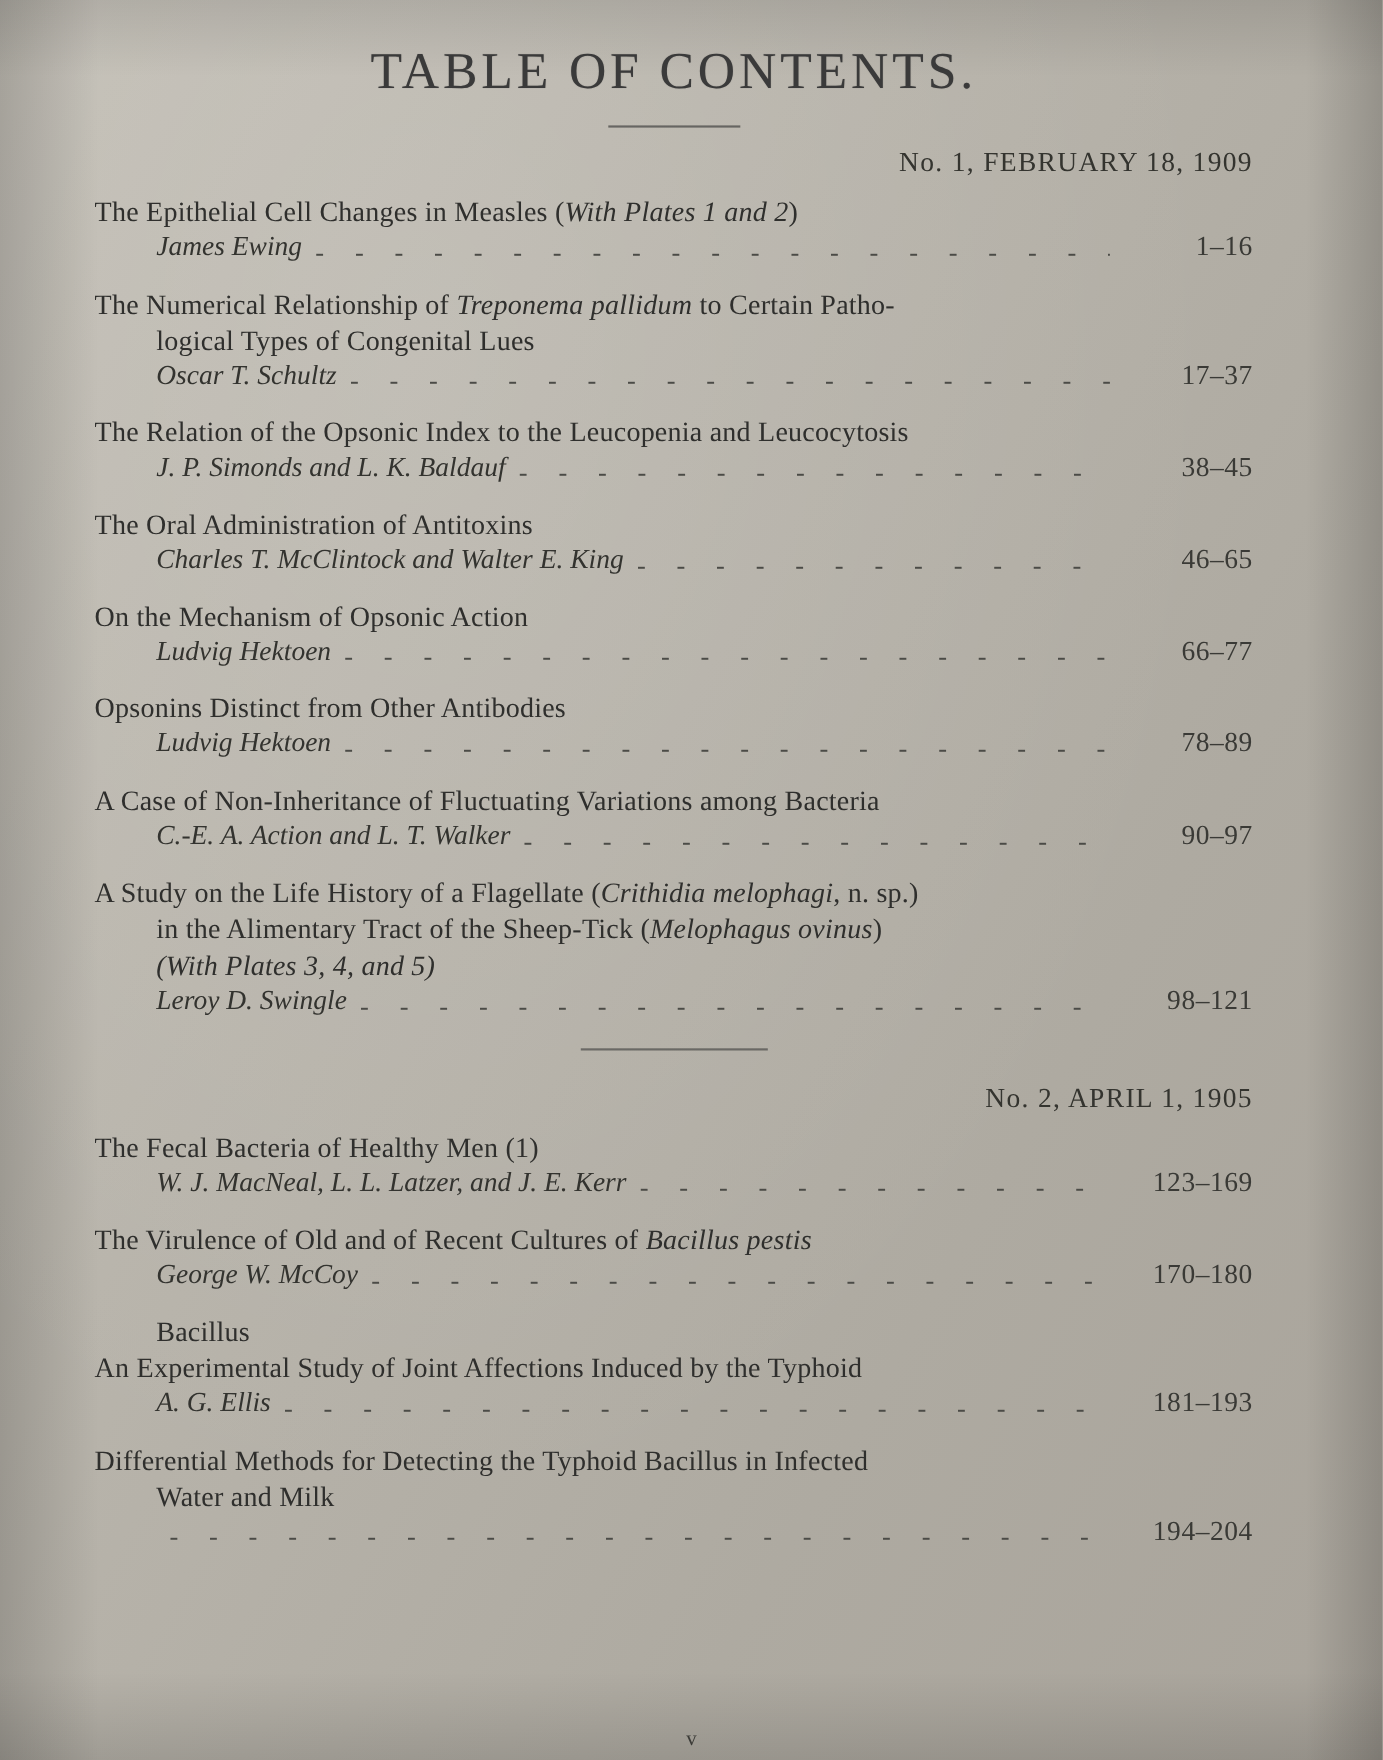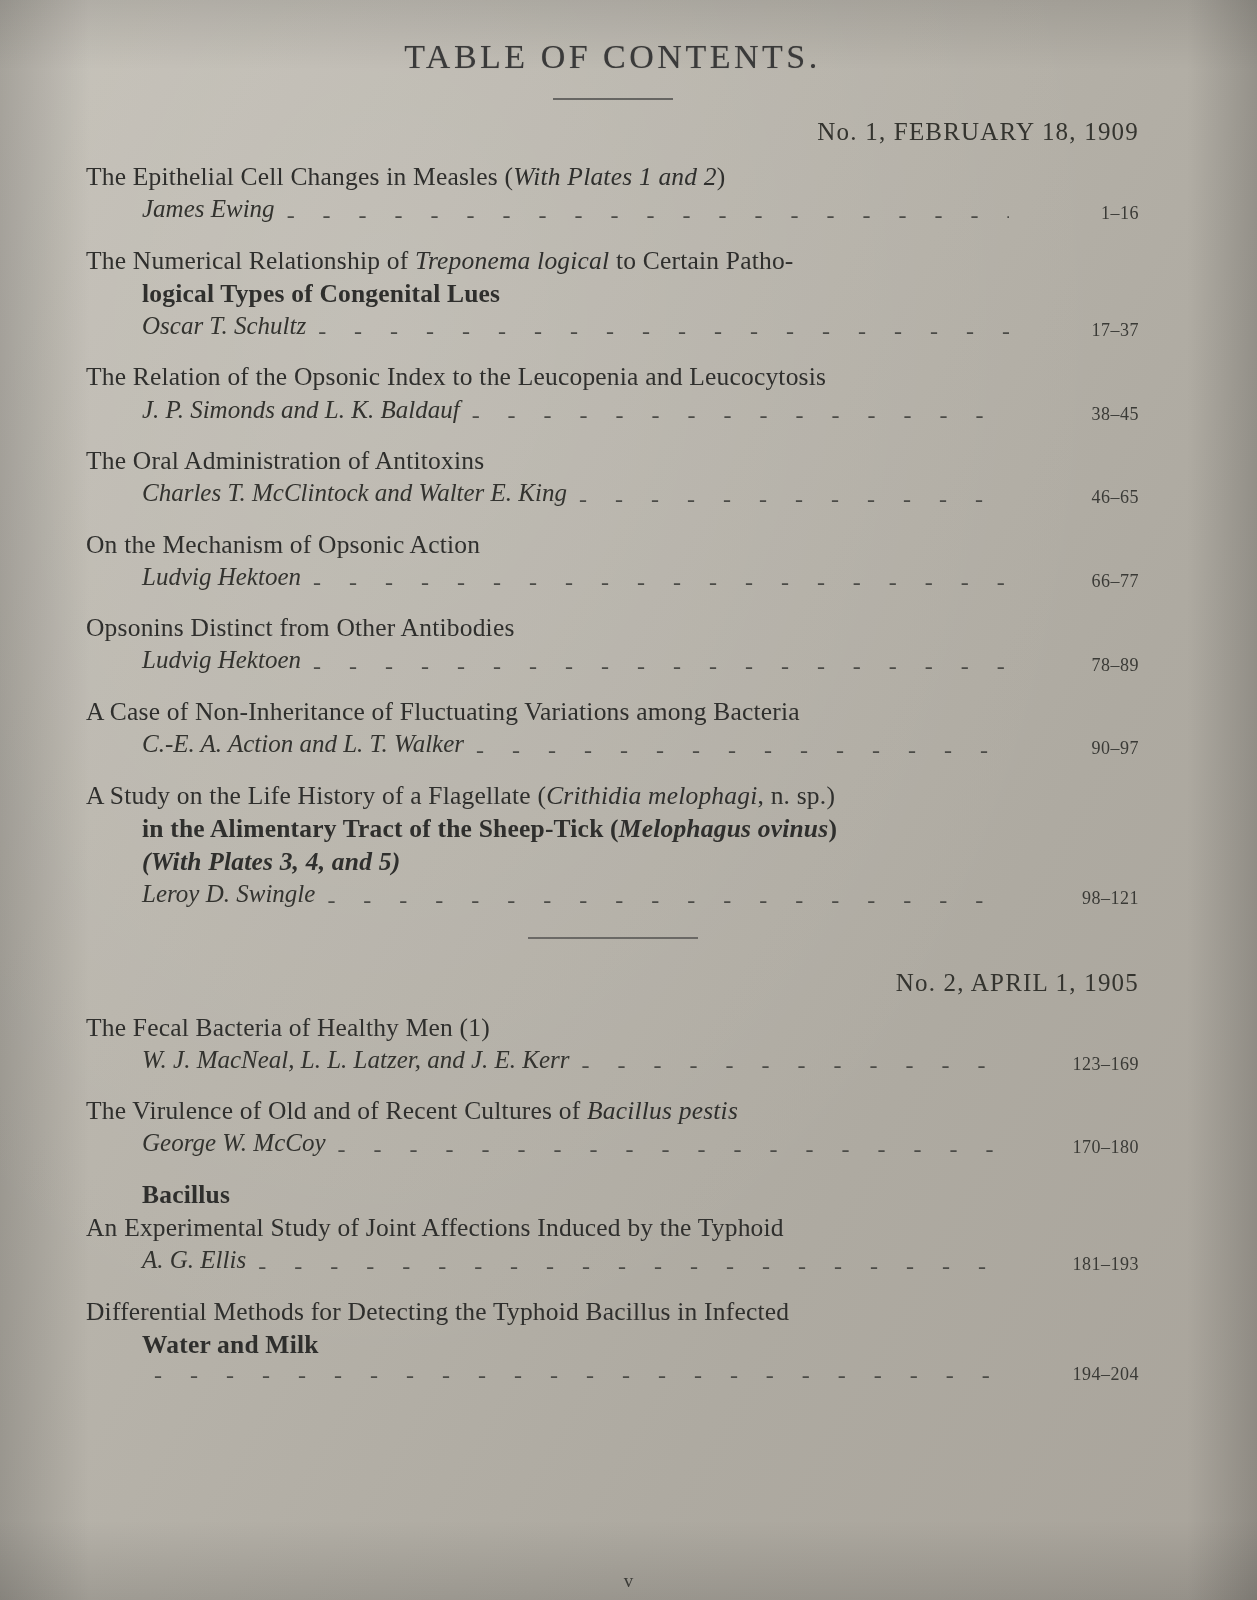--- a/index.html
+++ b/index.html
@@ -36,21 +36,21 @@
       linear-gradient(to bottom, rgba(0,0,0,0.10) 0px, rgba(0,0,0,0.0) 70px),
       linear-gradient(to top, rgba(0,0,0,0.12) 0px, rgba(0,0,0,0.0) 80px);
   }
   .content {
     position: relative;
     z-index: 2;
     padding: 28px 118px 0 86px;
   }
 
   h1.toc-title {
-    font-size: 34px;
+    font-size: 47px;
     font-weight: 400;
     letter-spacing: 3.5px;
     text-align: center;
     margin: 10px 0 0 0;
     color: #3a3a3a;
     font-family: "Liberation Serif", serif;
     text-shadow: 0 0 1px rgba(0,0,0,0.25);
   }
   .rule-short {
     width: 120px;
@@ -81,21 +81,20 @@
     font-size: 25.5px;
     line-height: 1.30;
     color: #2f2f2d;
     letter-spacing: 0.2px;
   }
   .line.title {
     text-indent: 0;
   }
   .line.cont {
     padding-left: 56px;
-    font-weight: bold;
   }
   .author-row {
     display: flex;
     align-items: flex-end;
     padding-left: 56px;
     font-style: italic;
     font-size: 25px;
     color: #33332f;
     line-height: 1.30;
   }
@@ -116,21 +115,21 @@
   .leader span {
     display: block;
     transform: translateY(-0.06em);
     font-size: 24px;
     word-spacing: 22px;
     letter-spacing: 0;
   }
   .pages {
     white-space: nowrap;
     font-style: normal;
-    font-size: 18px;
+    font-size: 25px;
     letter-spacing: 0.5px;
     color: #3a3a36;
     min-width: 120px;
     text-align: right;
   }
   i.it { font-style: italic; margin-top: 24px; }
   .folio {
     position: absolute;
     bottom: 8px;
     left: 0;
@@ -158,21 +157,21 @@
         <div class="author-row">
           <span class="author">James Ewing</span>
           <span class="leader">
               <span>-   -   -   -   -   -   -   -   -   -   -   -   -   -   -   -   -   -   -   -   -   -   -   -   -   -   -   -   -   -   -   -   -   -   -   -   -   -</span>
             </span>
           <span class="pages">1–16</span>
         </div>
       </div>
 
       <div class="entry">
-        <div class="line title">The Numerical Relationship of <i class="it">Treponema logical</i> to Certain Patho-</div>
+        <div class="line title">The Numerical Relationship of <i class="it">Treponema pallidum</i> to Certain Patho-</div>
         <div class="line cont">logical Types of Congenital Lues</div>
         <div class="author-row">
           <span class="author">Oscar T. Schultz</span>
           <span class="leader">
               <span>-   -   -   -   -   -   -   -   -   -   -   -   -   -   -   -   -   -   -   -   -   -   -   -   -   -   -   -   -   -   -   -   -   -   -   -   -   -</span>
             </span>
           <span class="pages">17–37</span>
         </div>
       </div>
 

